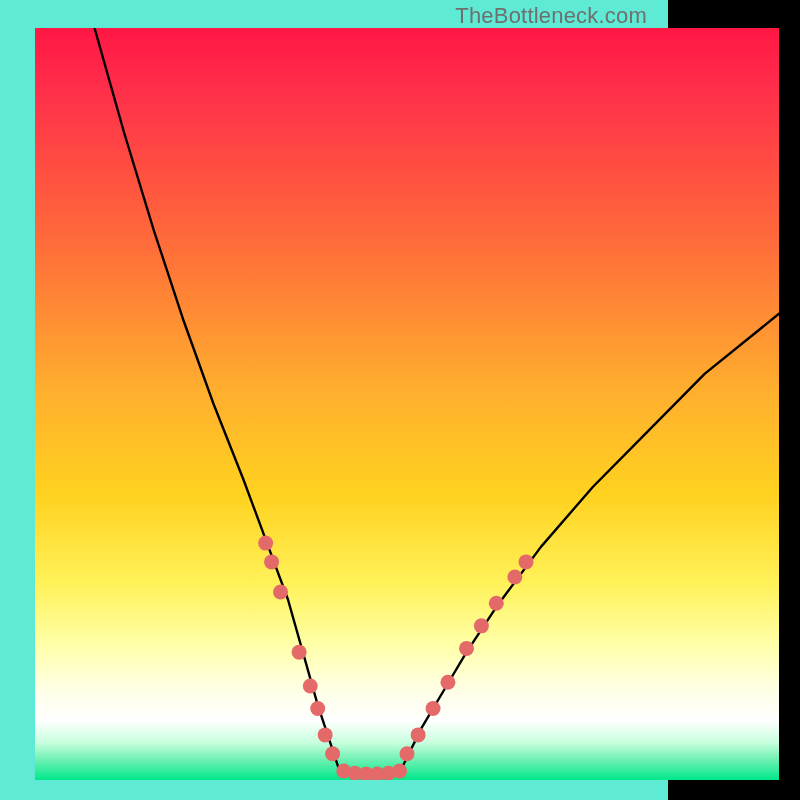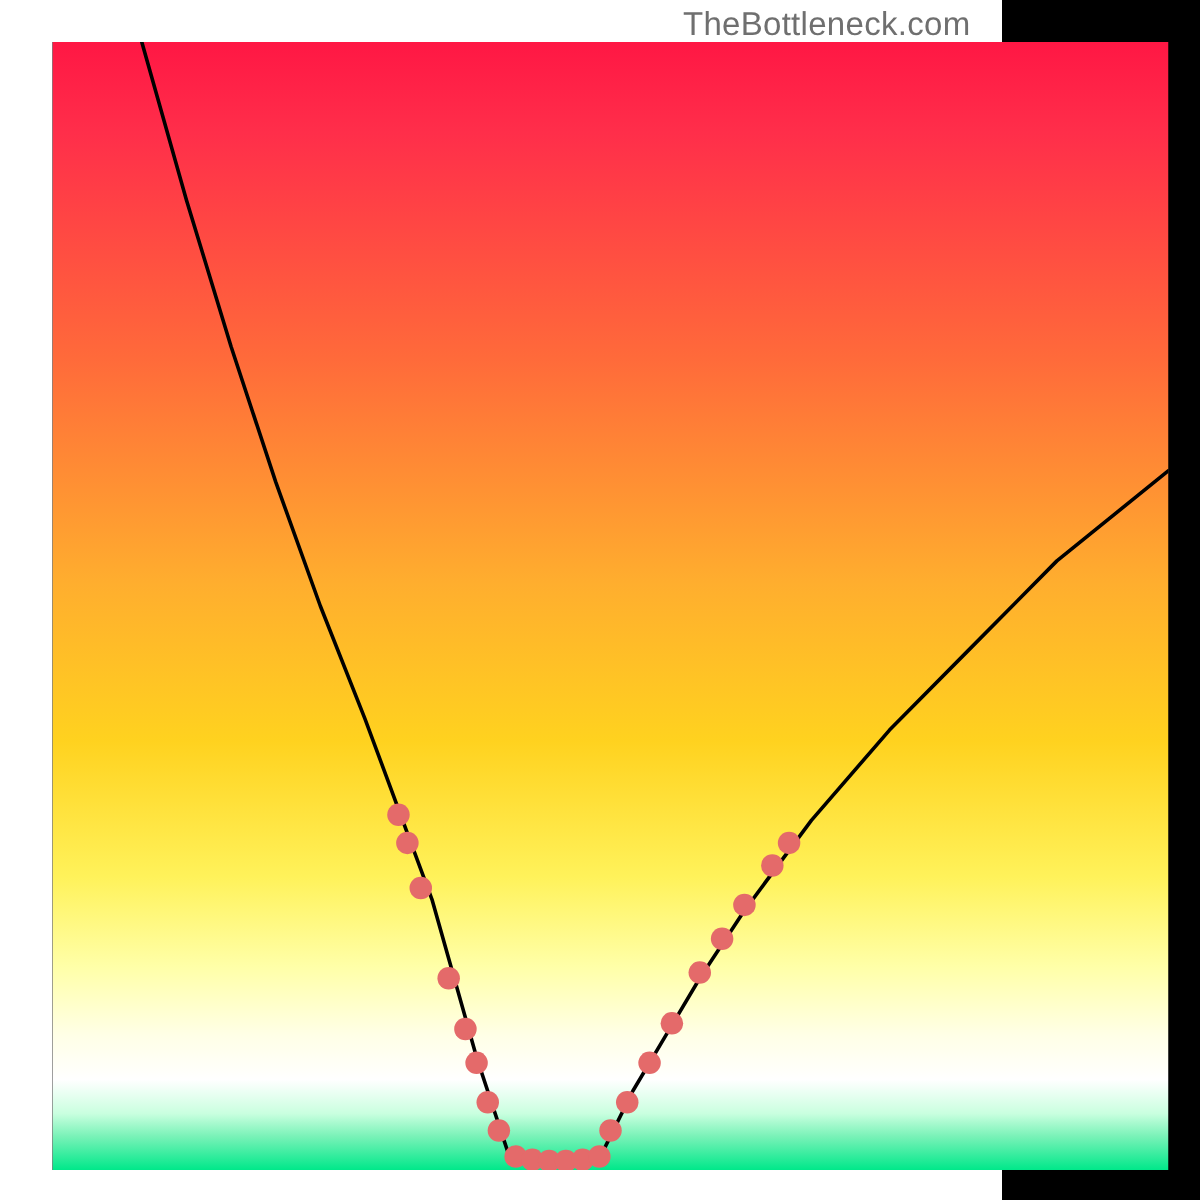--- a/index.html
+++ b/index.html
@@ -10,21 +10,21 @@
     overflow: hidden;
     background: #000;
     font-family: Arial, Helvetica, sans-serif;
   }
   .frame {
     position: absolute;
     left: 0;
     top: 0;
     width: 668px;
     height: 800px;
-    background: #ffffff;
+    background: #5eead4;
   }
   .plot {
     position: absolute;
     background: #000;
   }
   .watermark {
     position: absolute;
     color: #6f6f6f;
     font-size: 22px;
     font-weight: 500;

